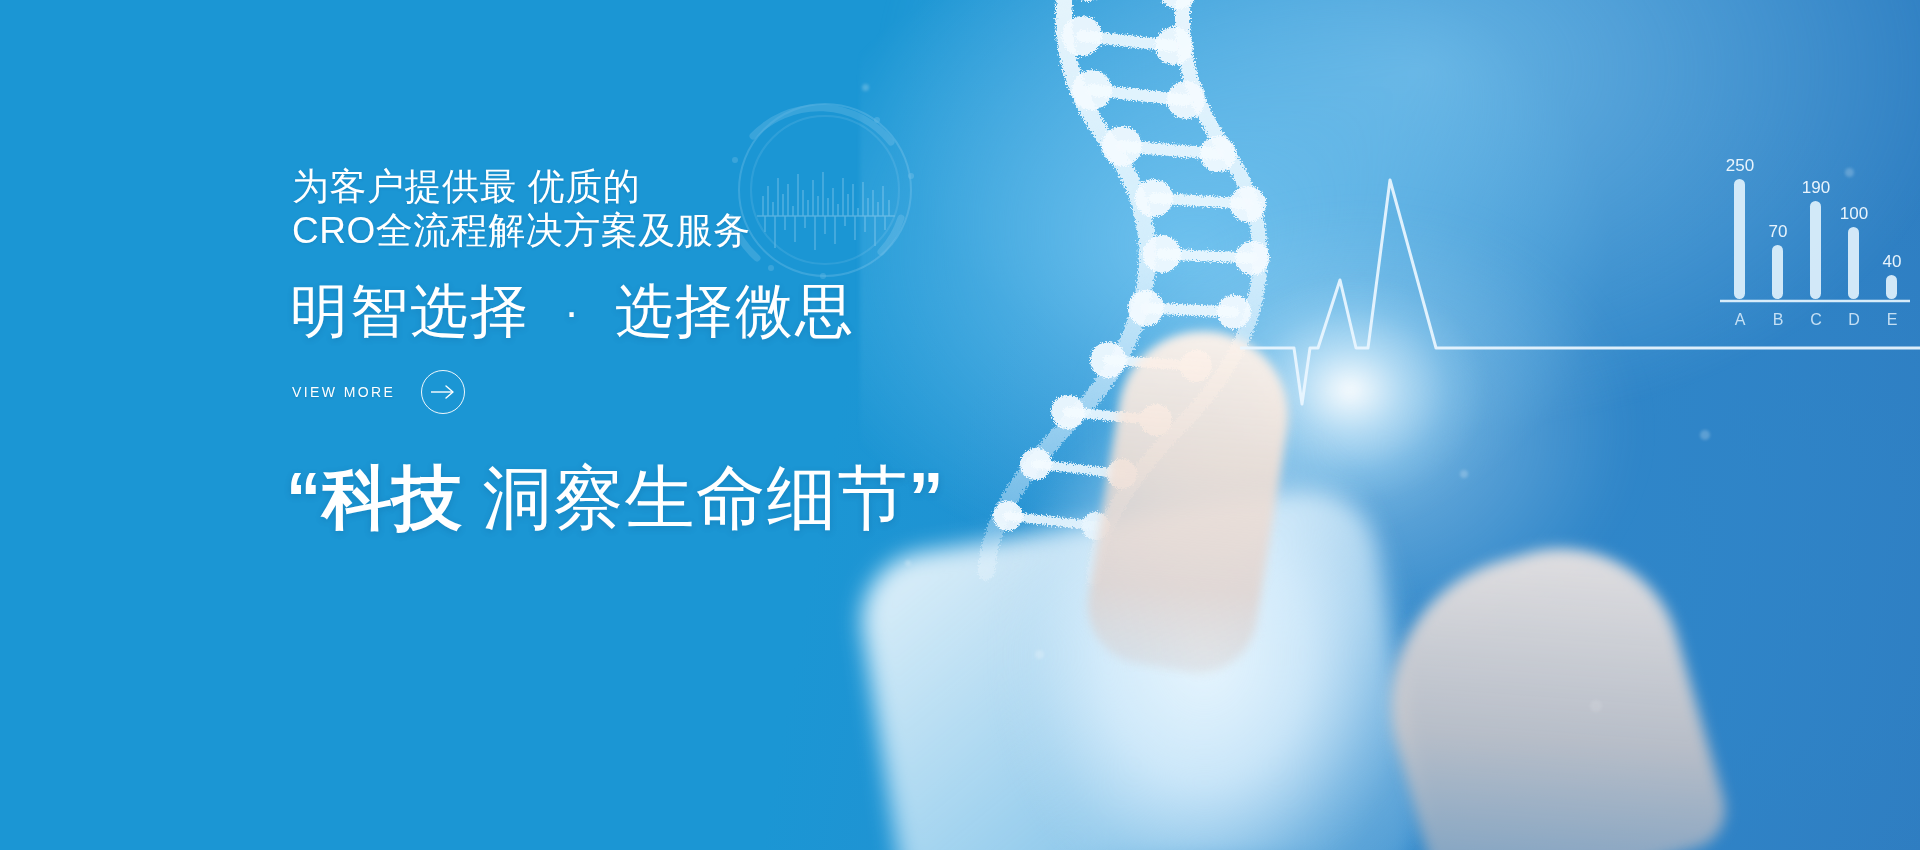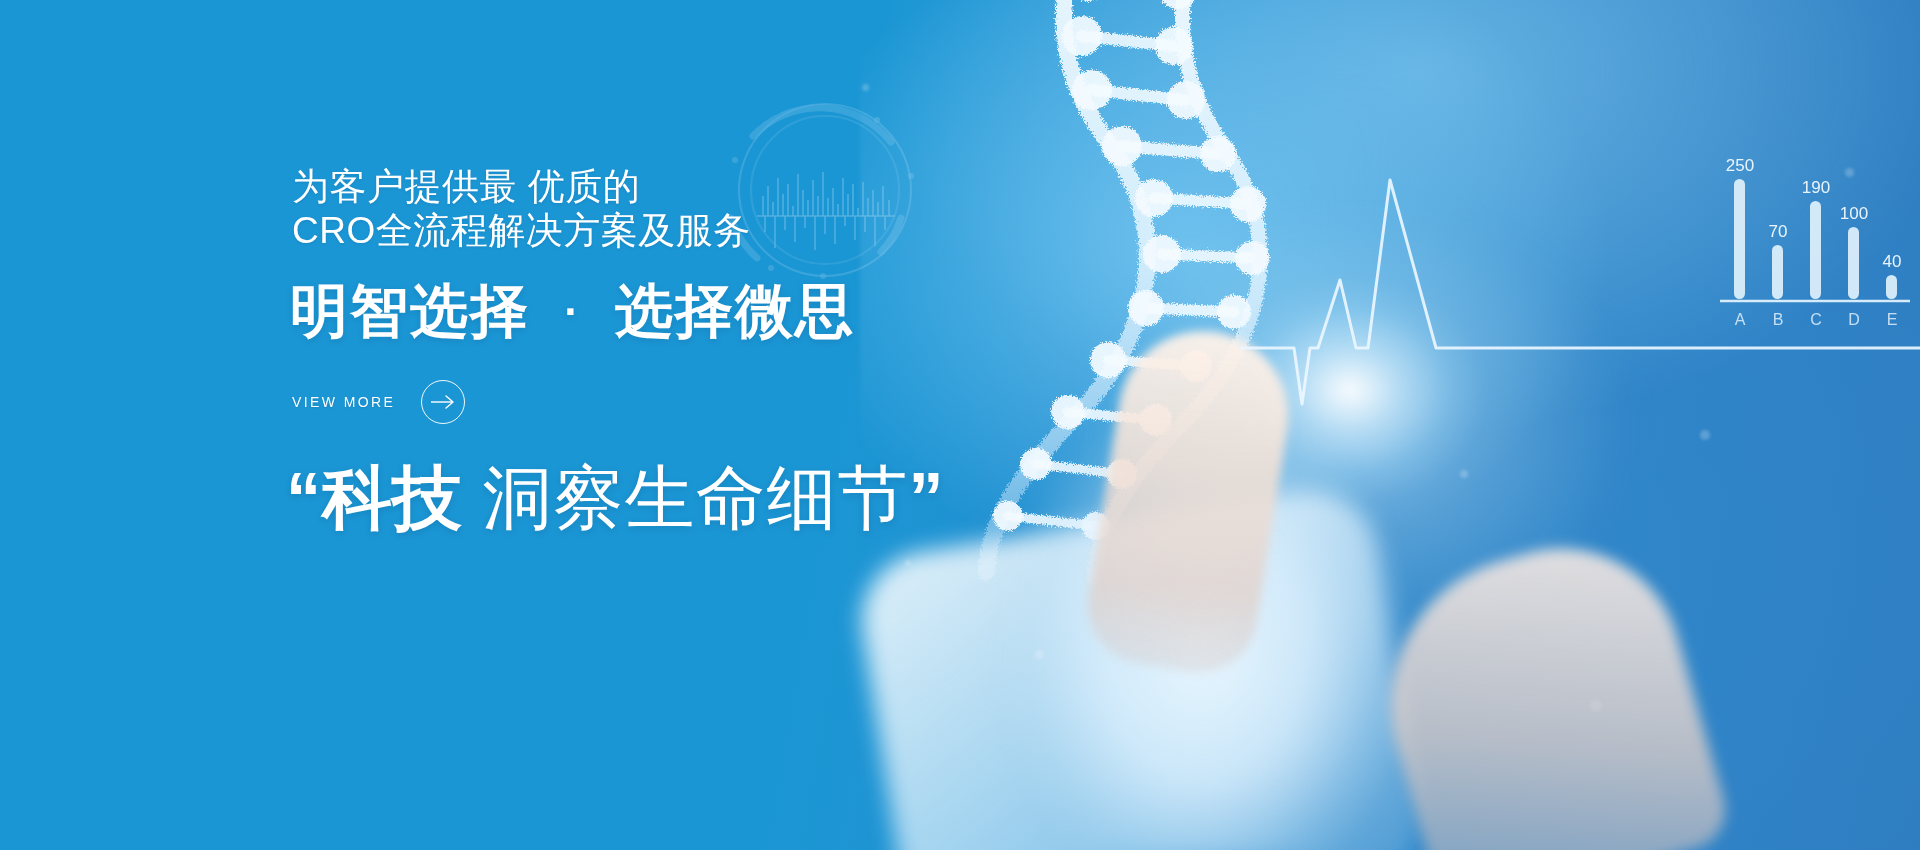--- a/index.html
+++ b/index.html
@@ -90,28 +90,28 @@
   .copy{ position:absolute; left:292px; top:0; width:720px; height:850px; }
 
   .subtitle{
     position:absolute; top:165px; left:0;
     font-size:37px; line-height:44px; color:#ffffff; font-weight:400;
     letter-spacing:.5px; white-space:pre-line;
     text-shadow:0 1px 3px rgba(0,60,110,.16);
   }
   .headline{
     position:absolute; top:276px; left:-2px;
-    font-size:58px; line-height:70px; color:#ffffff; font-weight:700;
+    font-size:58px; line-height:70px; color:#ffffff; font-weight:400;
     letter-spacing:2px; white-space:nowrap;
     text-shadow:0 2px 6px rgba(0,60,110,.18);
   }
   .headline .sep{ padding:0 16px; font-size:44px; vertical-align:4px; }
 
   .viewmore{
-    position:absolute; top:380px; left:0; display:flex; align-items:center; gap:26px;
+    position:absolute; top:370px; left:0; display:flex; align-items:center; gap:26px;
     cursor:pointer; user-select:none;
   }
   .viewmore-label{
     font-size:14px; letter-spacing:2.4px; color:#ffffff; font-weight:400;
     text-shadow:0 1px 2px rgba(0,60,110,.2);
   }
   .viewmore-circle{
     width:44px; height:44px; border:1px solid rgba(255,255,255,.92); border-radius:50%;
     display:flex; align-items:center; justify-content:center;
   }

